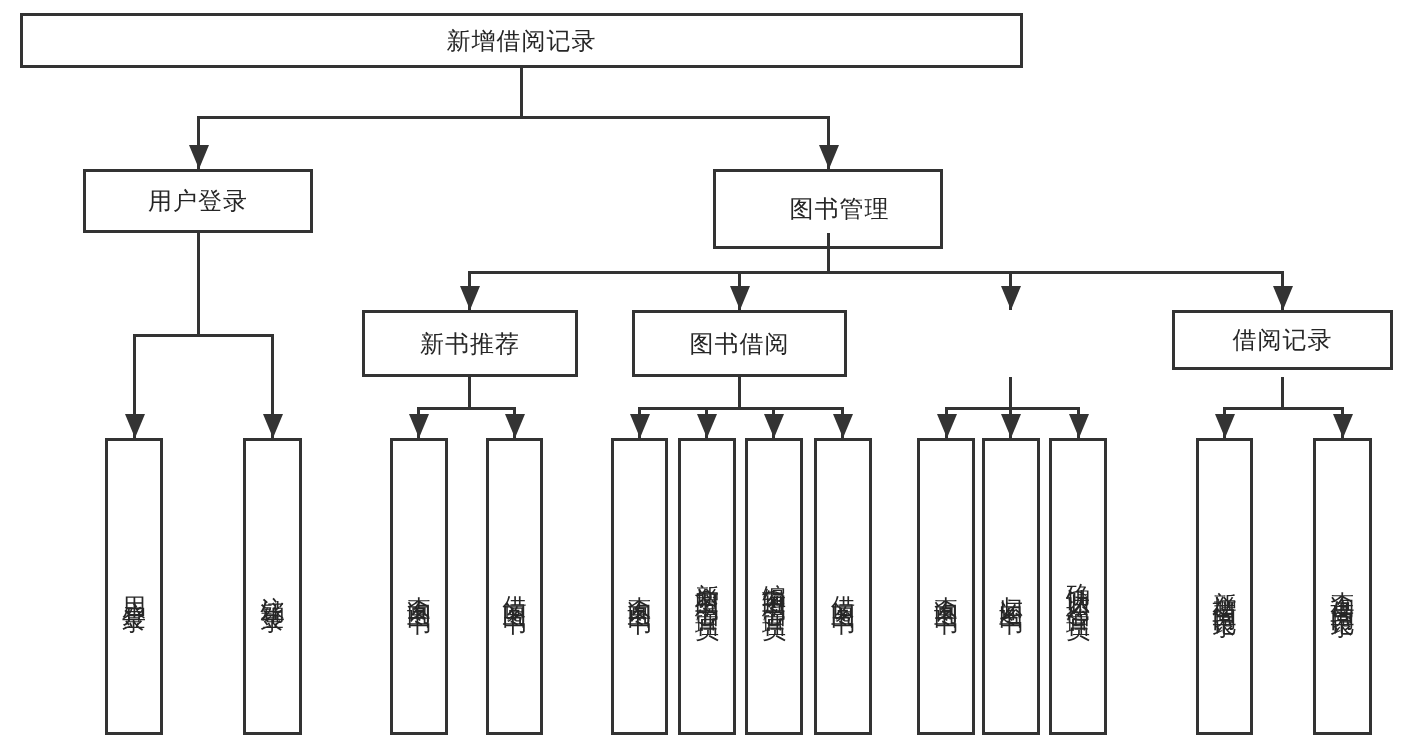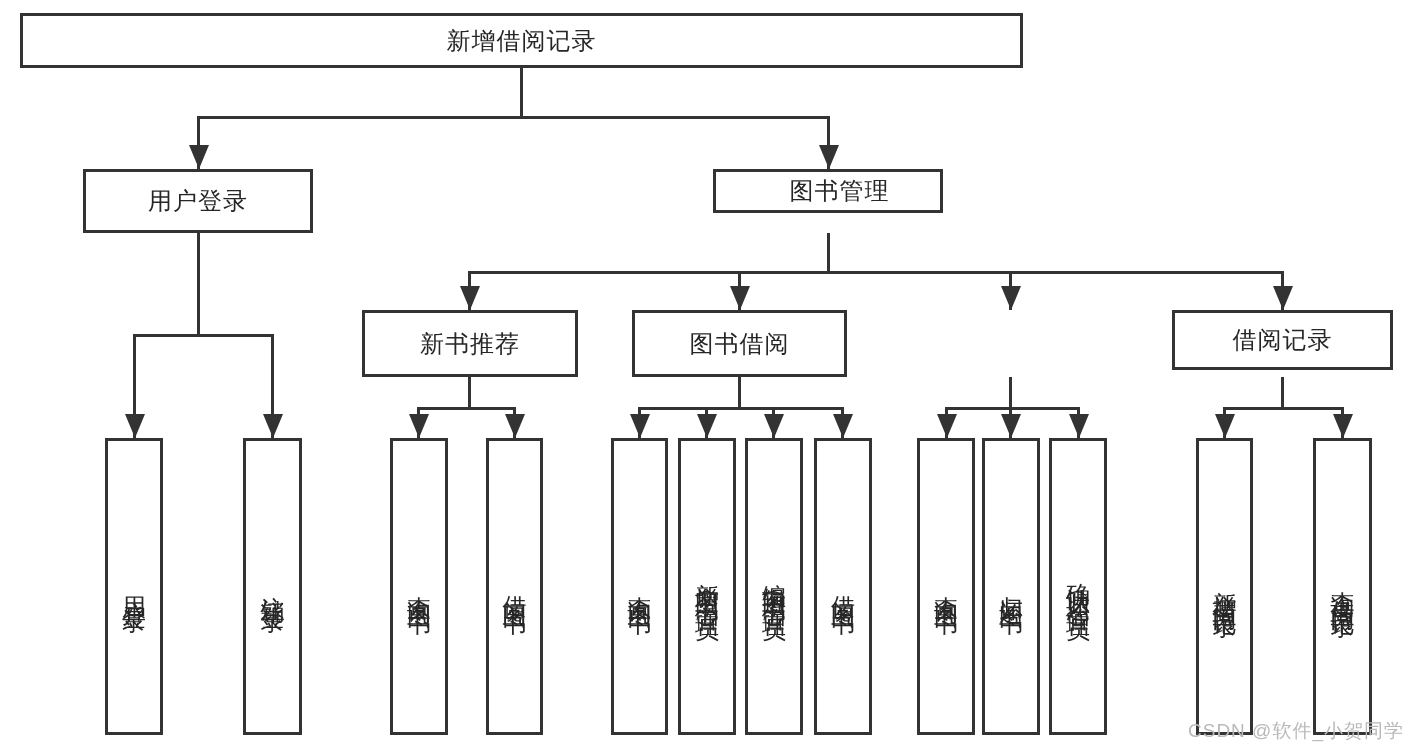--- a/index.html
+++ b/index.html
@@ -42,21 +42,21 @@
   </div>
 
   <div class="vline" style="left:520px;top:68px;width:3px;height:50px;"></div>
   <div class="hline" style="left:197px;top:116px;width:633px;height:3px;"></div>
   <div class="arrow" style="left:197px;top:116px;height:53px;"></div>
   <div class="arrow" style="left:827px;top:116px;height:53px;"></div>
 
   <div class="box" style="left:83px;top:169px;width:230px;height:64px;">
     <span>用户登录</span>
   </div>
-  <div class="box" style="left:713px;top:169px;width:230px;height:44px;padding-left:23px;">
+  <div class="box" style="left:713px;top:169px;width:230px;height:80px;padding-left:23px;">
     <span>图书管理</span>
   </div>
 
   <div class="vline" style="left:197px;top:233px;width:3px;height:103px;"></div>
   <div class="hline" style="left:133px;top:334px;width:141px;height:3px;"></div>
   <div class="arrow" style="left:133px;top:334px;height:104px;"></div>
   <div class="arrow" style="left:271px;top:334px;height:104px;"></div>
 
   <div class="vline" style="left:827px;top:233px;width:3px;height:40px;"></div>
   <div class="hline" style="left:468px;top:271px;width:816px;height:3px;"></div>
@@ -135,15 +135,14 @@
     <span class="vtext">确认归还（管理员）</span>
   </div>
 
   <div class="vbox" style="left:1196px;top:438px;width:57px;height:297px;">
     <span class="vtext">新增借阅记录</span>
   </div>
   <div class="vbox" style="left:1313px;top:438px;width:59px;height:297px;">
     <span class="vtext">查询借阅记录</span>
   </div>
 
-  <div class="watermark" style="left:1188px;top:718px;">CSDN @软件_小贺同学</div>
 
 </div>
 
 </body></html>

